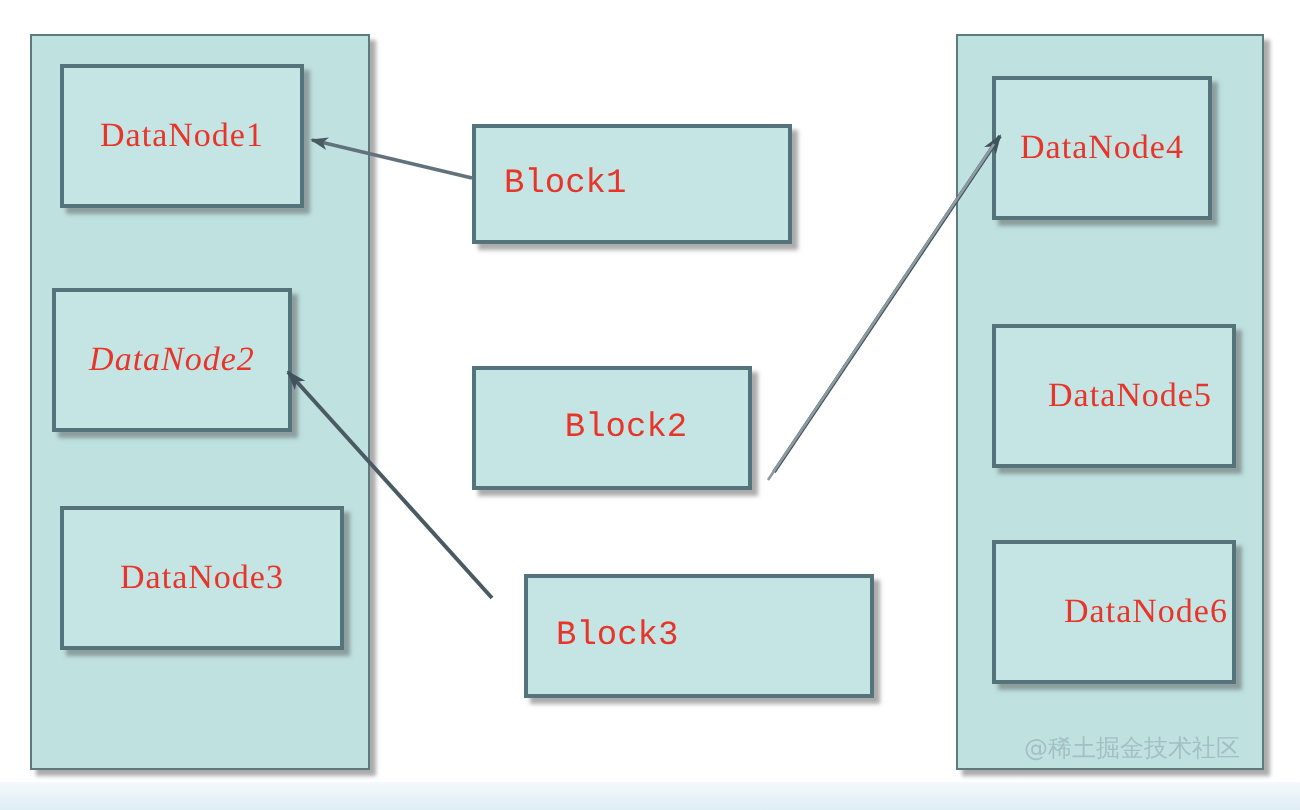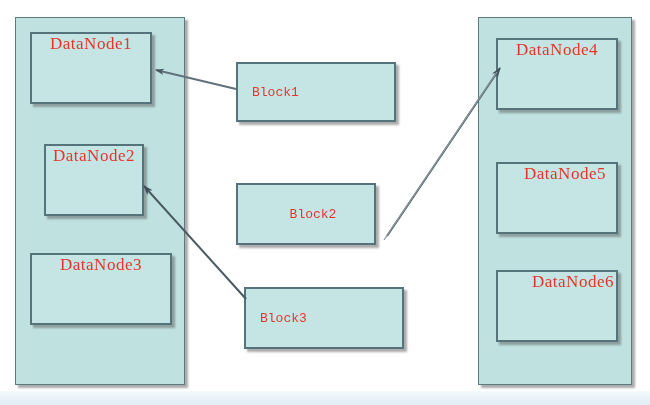--- a/index.html
+++ b/index.html
@@ -47,20 +47,21 @@
     box-sizing: border-box;
   }
 
   .node {
     position: absolute;
     background: #c4e5e4;
     border: 2px solid #55737a;
     box-shadow: 3px 3px 2px rgba(90,90,90,0.5);
     box-sizing: border-box;
     display: flex;
+    align-items: center;
     justify-content: center;
   }
   .node .label {
     color: #e8352a;
     font-size: 17px;
     font-family: "Liberation Serif", serif;
     letter-spacing: 0.5px;
     white-space: nowrap;
   }
 
@@ -69,21 +70,21 @@
     background: #c4e5e4;
     border: 2px solid #55737a;
     box-shadow: 3px 3px 2px rgba(90,90,90,0.5);
     box-sizing: border-box;
     display: flex;
     align-items: center;
     justify-content: flex-start;
   }
   .block .label {
     color: #e8352a;
-    font-size: 13px;
+    font-size: 17px;
     font-family: "Liberation Mono", monospace;
     padding-left: 14px;
     white-space: nowrap;
   }
 
   #arrows {
     position: absolute;
     left: 0;
     top: 0;
     width: 650px;
@@ -107,52 +108,52 @@
 
   <div class="top-wash"></div>
 
   <div class="rack" style="left:15px; top:17px; width:170px; height:368px;">
   </div>
 
   <div class="node" style="left:30px; top:32px; width:122px; height:72px;">
     <span class="label">DataNode1</span>
   </div>
 
-  <div class="node" style="left:44px; top:144px; width:100px; height:72px;">
+  <div class="node" style="left:26px; top:144px; width:120px; height:72px;font-style:italic;">
     <span class="label">DataNode2</span>
   </div>
 
   <div class="node" style="left:30px; top:253px; width:142px; height:72px;">
     <span class="label">DataNode3</span>
   </div>
 
   <div class="rack" style="left:478px; top:17px; width:154px; height:368px;">
   </div>
 
-  <div class="node" style="left:496px; top:38px; width:122px; height:72px;">
+  <div class="node" style="left:496px; top:38px; width:110px; height:72px;">
     <span class="label">DataNode4</span>
   </div>
 
   <div class="node" style="left:496px; top:162px; width:122px; height:72px;padding-left:16px;">
     <span class="label">DataNode5</span>
   </div>
 
   <div class="node" style="left:496px; top:270px; width:122px; height:72px;padding-left:32px;">
     <span class="label">DataNode6</span>
   </div>
 
   <div class="block" style="left:236px; top:62px; width:160px; height:60px;">
     <span class="label">Block1</span>
   </div>
 
   <div class="block" style="left:236px; top:183px; width:140px; height:62px;justify-content:center;">
     <span class="label">Block2</span>
   </div>
 
-  <div class="block" style="left:244px; top:287px; width:160px; height:62px;">
+  <div class="block" style="left:262px; top:287px; width:175px; height:62px;">
     <span class="label">Block3</span>
   </div>
 
   <svg id="arrows" viewBox="0 0 650 405" width="650" height="405">
     <defs>
       <marker id="ah" markerWidth="10" markerHeight="10" refX="8" refY="3.2" orient="auto" markerUnits="userSpaceOnUse">
         <path d="M0,0 L9,3.2 L0,6.4 L2.4,3.2 z" fill="#4a5a63"></path>
       </marker>
       <marker id="ah2" markerWidth="11" markerHeight="11" refX="9" refY="3.5" orient="auto" markerUnits="userSpaceOnUse">
         <path d="M0,0 L10,3.5 L0,7 L2.6,3.5 z" fill="#41525c"></path>
@@ -160,16 +161,17 @@
     </defs>
 
     <line x1="236" y1="89" x2="156" y2="70" stroke="#61727c" stroke-width="1.9" marker-end="url(#ah)"></line>
 
     <line x1="387" y1="236" x2="500" y2="68" stroke="#41525c" stroke-width="2" marker-end="url(#ah2)"></line>
     <line x1="384" y1="240" x2="497" y2="72" stroke="#8e9ba3" stroke-width="1.3"></line>
 
     <line x1="246" y1="299" x2="144" y2="186" stroke="#4a5a63" stroke-width="2" marker-end="url(#ah2)"></line>
   </svg>
 
+  <div class="watermark" style="left:512px; top:366px;">@稀土掘金技术社区</div>
 
   <div class="bottom-band"></div>
 
 </div>
 
 </body></html>

